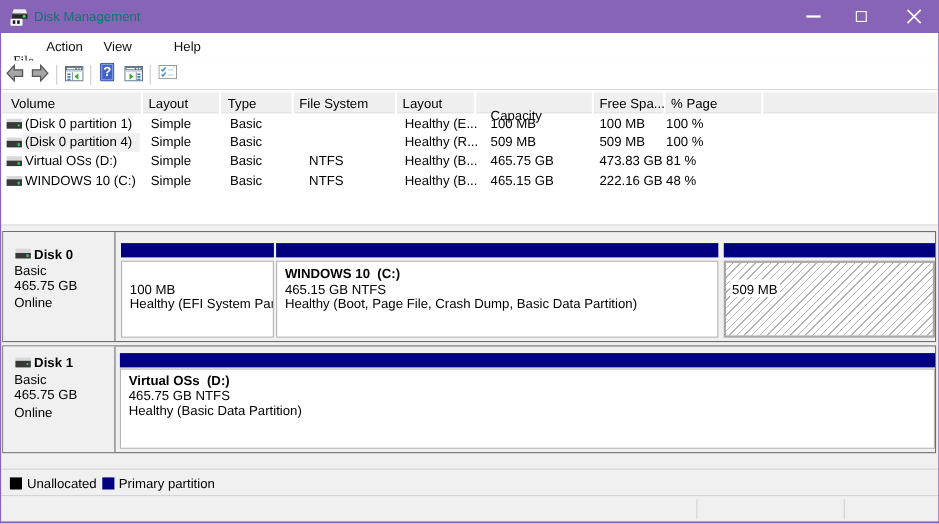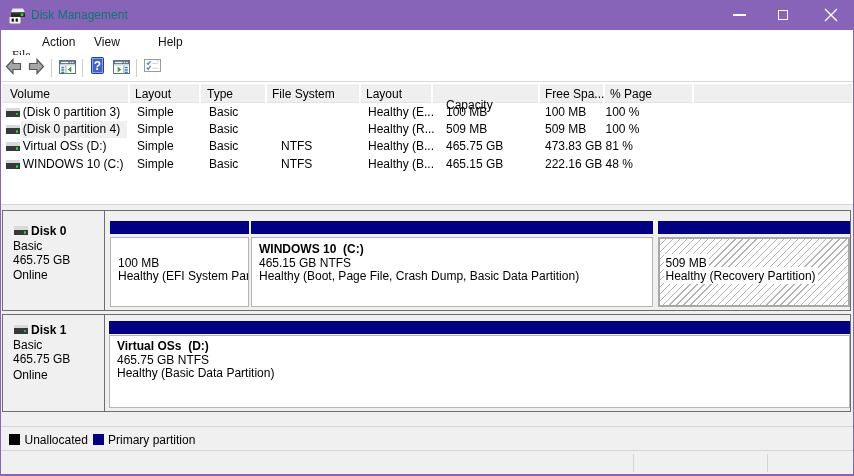--- a/index.html
+++ b/index.html
@@ -133,21 +133,21 @@
   <div class="abs hdr" style="left:446px; top:82px;margin-top:12px;">Capacity</div>
   <div class="abs hdr" style="left:545px; top:83px;">Free Spa...</div>
   <div class="abs hdr" style="left:610px; top:83px;">% Page</div>
 
   <div id="rows">
     <div class="abs" style="left:6px; top:107.5px; width:14px; height:9px;">
     <div style="position:absolute; left:0; top:0; width:14px; height:3.5px; background:#d9d9d9;"></div>
     <div style="position:absolute; left:0; top:3.5px; width:14px; height:5.5px; background:#383838;"></div>
     <div style="position:absolute; left:9.5px; top:5px; width:2.8px; height:2.8px; background:#2fd154; border-radius:50%;"></div>
   </div>
-    <div class="abs cell" style="left:22.8px; top:103.5px;">(Disk 0 partition 3)</div>
+    <div class="abs cell" style="left:22.8px; top:103.5px;">(Disk 0 partition 1)</div>
     <div class="abs cell" style="left:137px; top:103.5px;">Simple</div>
     <div class="abs cell" style="left:209px; top:103.5px;">Basic</div>
     <div class="abs cell" style="left:368px; top:103.5px;">Healthy (E...</div>
     <div class="abs cell" style="left:446px; top:103.5px;">100 MB</div>
     <div class="abs cell" style="left:545px; top:103.5px;">100 MB</div>
     <div class="abs cell" style="left:605.5px; top:103.5px;">100 %</div>
     <div class="abs" style="left:21px; top:120.95px; width:106px; height:17px; background:#f0f0f0;"></div>
     <div class="abs" style="left:6px; top:124.95px; width:14px; height:9px;">
     <div style="position:absolute; left:0; top:0; width:14px; height:3.5px; background:#d9d9d9;"></div>
     <div style="position:absolute; left:0; top:3.5px; width:14px; height:5.5px; background:#383838;"></div>
@@ -207,21 +207,21 @@
   <div class="abs bluebar" style="left:110px; top:220.5px; width:138.5px; height:13px;"></div>
   <div class="abs bluebar" style="left:251px; top:220.5px; width:402px; height:13px;"></div>
   <div class="abs bluebar" style="left:657.5px; top:220.5px; width:192px; height:13px;"></div>
   <div class="abs pbox" style="left:110px; top:236.5px; width:138.5px; height:70px;">
     <div class="ptxt" style="padding:19px 0 0 7px;">100 MB<br>Healthy (EFI System Partition)</div>
   </div>
   <div class="abs pbox" style="left:251px; top:236.5px; width:402px; height:70px;">
     <div class="ptxt" style="padding:5.5px 0 0 7px;"><b>WINDOWS 10&nbsp; (C:)</b><br>465.15 GB NTFS<br>Healthy (Boot, Page File, Crash Dump, Basic Data Partition)</div>
   </div>
   <div class="abs pbox-hatch" style="left:657.5px; top:236.5px; width:192px; height:70px;">
-    <div class="ptxt" style="padding:18px 0 0 6px;"><span style="background:#fff; box-shadow:0 0 0 2px #fff;">509 MB</span><br><span style="background:#fff; box-shadow:0 0 0 2px #fff;">Healthy (Recovery Partition)</span></div>
+    <div class="ptxt" style="padding:18px 0 0 6px;"><span style="background:#fff; box-shadow:0 0 0 2px #fff;">509 MB</span><br></div>
   </div>
 
   <div class="abs diskrow" style="left:2px; top:314px; width:849px; height:97.5px;"></div>
   <div class="abs labelcell" style="left:3px; top:315px; width:102px; height:95.5px;"></div>
   <div class="abs" style="left:14px; top:324.5px;">
     <div class="vol-icon" id="dicon1">
     <div style="position:absolute; left:0; top:0; width:14px; height:3.5px; background:#d9d9d9;"></div>
     <div style="position:absolute; left:0; top:3.5px; width:14px; height:5.5px; background:#383838;"></div>
     <div style="position:absolute; left:9.5px; top:5px; width:2.8px; height:2.8px; background:#2fd154; border-radius:50%;"></div>
     </div>

